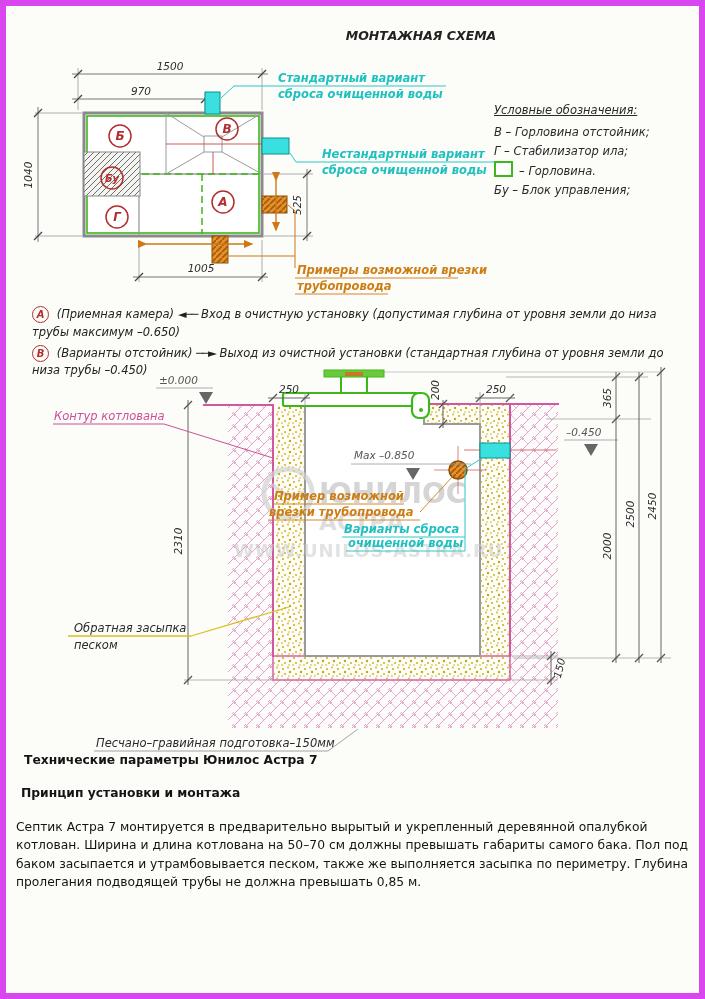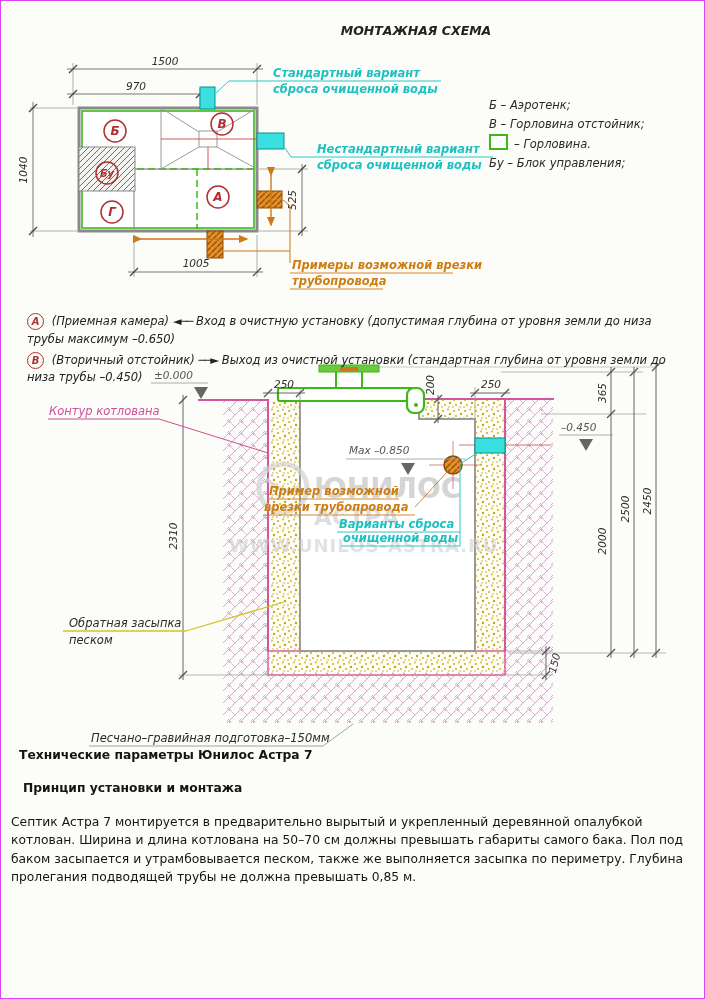--- a/index.html
+++ b/index.html
@@ -1,38 +1,38 @@
 <!DOCTYPE html>
 <html><head>
 <meta charset="utf-8">
 <style>
   html,body{margin:0;padding:0;background:#e8e8e4;}
   .page{position:relative;width:705px;height:999px;background:#fcfcf8;margin:0 auto;
-        border:1px solid #d946ef;box-sizing:border-box;overflow:hidden;
+        border:6px solid #d946ef;box-sizing:border-box;overflow:hidden;
         font-family:"DejaVu Sans",sans-serif;}
   svg text{font-family:"DejaVu Sans",sans-serif;font-style:italic;fill:#333;}
   .dimtxt{font-size:10.5px;fill:#2e2e2e;}
   .comp{font-size:12px;font-weight:bold;fill:#b03030;}
   .compsm{font-size:10px;font-weight:bold;fill:#b03030;}
   .cyantxt{font-size:11.5px;font-weight:bold;fill:#1fc0c0;}
   .orangetxt{font-size:11.5px;font-weight:bold;fill:#cc7d14;}
   .pinktxt{font-size:11.5px;fill:#cc4f9a;}
   .blktxt{font-size:11.5px;fill:#2a2a2a;}
   .lvltxt{font-size:10.5px;fill:#555;}
   .wm1{font-size:28px;font-weight:bold;font-style:normal;fill:#c6c6c6;opacity:.72;}
   .wm2{font-size:23px;font-weight:bold;font-style:normal;fill:#c9c9c9;opacity:.6;}
   .wm3{font-size:18px;font-weight:bold;font-style:normal;fill:#cbcbcb;opacity:.55;letter-spacing:1px;}
   .title{position:absolute;left:300px;top:22px;width:230px;text-align:center;
          font-style:italic;font-weight:bold;font-size:12.5px;color:#222;line-height:1.3;}
   .legend{position:absolute;left:488px;top:95px;width:212px;font-style:italic;
           font-size:11.5px;color:#2a2a2a;line-height:19px;}
   .legend .lg-title{text-decoration:underline;margin-bottom:3px;}
   .collar-box{display:inline-block;width:15px;height:12px;border:2px solid #3cb818;
               vertical-align:-2px;margin-right:6px;background:#fff;}
-  .notes{position:absolute;left:26px;top:312px;width:662px;font-style:italic;
+  .notes{position:absolute;left:26px;top:300px;width:662px;font-style:italic;
          font-size:11.5px;color:#222;line-height:1.55;}
   .note{margin-bottom:3px;}
   .badge{display:inline-block;width:15px;height:15px;border:1.4px solid #b03030;border-radius:50%;
          color:#b03030;font-size:10px;font-weight:bold;text-align:center;line-height:15px;margin-right:4px;}
   .arrow{font-style:normal;color:#222;letter-spacing:-1px;}
   .tech{position:absolute;left:10px;top:745px;width:690px;color:#141414;font-size:12.3px;line-height:1.5;}
   .tech h3{font-size:12.3px;font-weight:bold;margin:0 0 15px 8px;}
   .tech p{margin:0 0 16px 0;}
 </style>
 </head>
@@ -345,42 +345,43 @@
         <line x1="340" y1="545" x2="459" y2="545" stroke="#2cc8c8" stroke-width="1"></line>
         <line x1="459" y1="545" x2="459" y2="463" stroke="#2cc8c8" stroke-width="1"></line>
         <line x1="459" y1="463" x2="476" y2="452" stroke="#2cc8c8" stroke-width="1"></line>
         <text class="cyantxt" x="338" y="527">Варианты сброса</text>
         <text class="cyantxt" x="342" y="541">очищенной воды</text>
       </g>
     </g>
   </svg>
 
   <div class="legend">
-    <div>Б – Аэротенк;</div>
+    <div class="lg-title">Условные обозначения:</div>
     <div>В – Горловина отстойник;</div>
+    <div>Г – Стабилизатор ила;</div>
     <div>
       <span class="collar-box"></span><span>– Горловина.</span>
     </div>
     <div>Бу – Блок управления;</div>
   </div>
 
   <div class="notes">
     <div class="note">
       <span class="badge">А</span>
       <span>(Приемная камера)</span>
       <span class="arrow">◄──</span>
       <span>Вход в очистную установку (допустимая глубина от уровня земли до низа трубы максимум –0.650)</span>
     </div>
     <div class="note">
       <span class="badge">В</span>
-      <span>(Вторичный отстойник)</span>
+      <span>(Варианты отстойник)</span>
       <span class="arrow">──►</span>
       <span>Выход из очистной установки (стандартная глубина от уровня земли до низа трубы –0.450)</span>
     </div>
   </div>
 
   <div class="tech">
     <h3>Технические параметры Юнилос Астра 7</h3>
-    <h3 style="margin-left:12px">Принцип установки и монтажа</h3>
+    <h3 style="margin-left:5px">Принцип установки и монтажа</h3>
     <p>Септик Астра 7 монтируется в предварительно вырытый и укрепленный деревянной опалубкой котлован. Ширина и длина котлована на 50–70 см должны превышать габариты самого бака. Пол под баком засыпается и утрамбовывается песком, также же выполняется засыпка по периметру. Глубина пролегания подводящей трубы не должна превышать 0,85 м.</p>
   </div>
 
 </div>
 
 </body></html>

